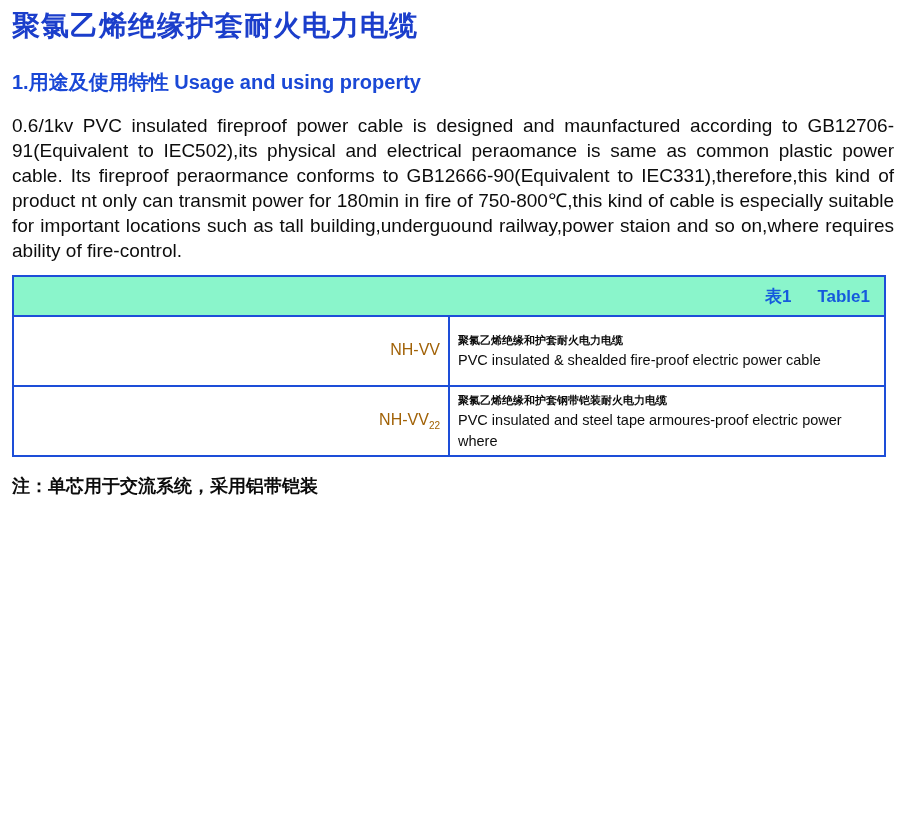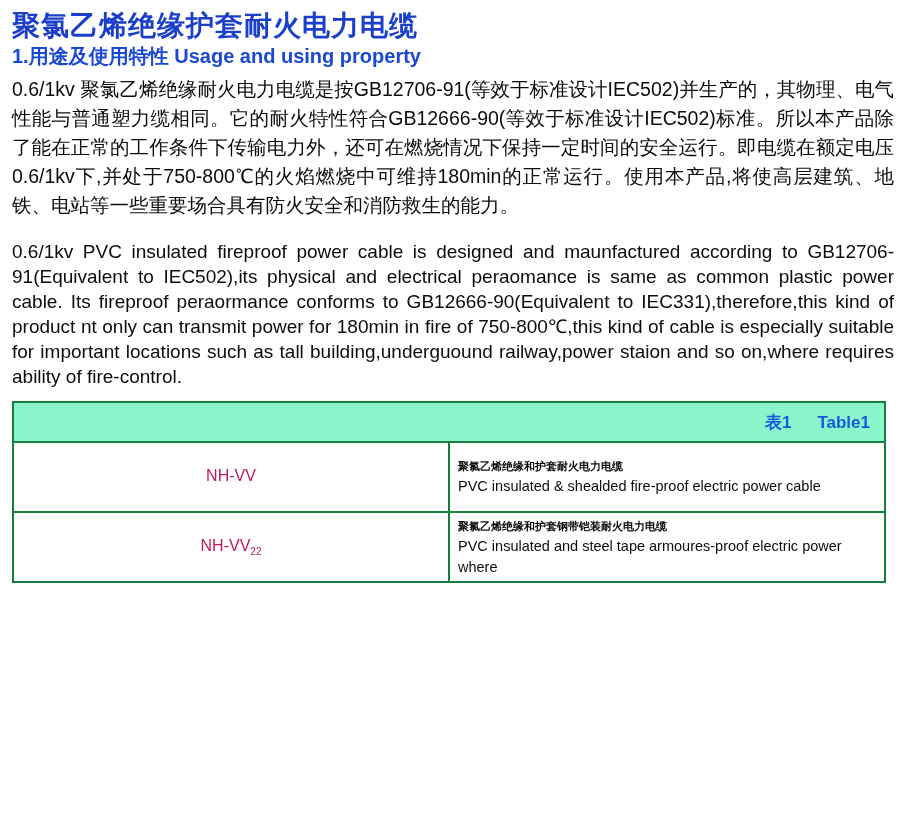--- a/index.html
+++ b/index.html
@@ -28,21 +28,21 @@
     font-size: 27px;
     font-weight: bold;
     line-height: 33px;
   }
   .section-heading {
     color: #1a48d6;
     font-size: 20px;
     font-weight: bold;
     line-height: 24px;
   }
-  .heading-1 { }
+  .heading-1 { margin-top: 26px; }
   .heading-2 { margin-top: 36px; }
   .para-zh {
     margin-top: 7px;
     font-size: 19.5px;
     line-height: 29px;
     text-align: justify;
     color: #0c0c0c;
   }
   .para-en {
     margin-top: 19px;
@@ -51,21 +51,21 @@
     text-align: justify;
     color: #0c0c0c;
   }
   table.model-table {
     margin-top: 12px;
     width: 874px;
     border-collapse: collapse;
     table-layout: fixed;
   }
   .model-table td {
-    border: 2px solid #15803d;
+    border: 2px solid #1d4ed8;
     padding: 2px 8px;
     vertical-align: middle;
     margin-top: 27px;
   }
   .caption-row td {
     background: #8af5cb;
     height: 40px;
     text-align: right;
     padding-right: 14px;
   }
@@ -78,23 +78,23 @@
   .header-row td {
     background: #abf7d5;
     height: 42px;
     text-align: center;
     font-size: 18px;
     color: #0c0c0c;
   }
   .col-model { width: 133px; }
   .data-row td { background: #ffffff; height: 70px; }
   .model-cell {
-    text-align: center;
+    text-align: right;
     font-size: 16px;
-    color: #be185d;
+    color: #a16207;
   }
   .model-cell sub { font-size: 10px; }
   .name-cell .name-zh {
     font-size: 11px;
     font-weight: bold;
     line-height: 19px;
     color: #0c0c0c;
   }
   .name-cell .name-en {
     font-size: 14.5px;
@@ -116,21 +116,20 @@
 </style>
 </head>
 <body>
 
 <div class="page">
 
   <h1 class="title-zh">聚氯乙烯绝缘护套耐火电力电缆</h1>
 
   <h3 class="section-heading heading-1">1.用途及使用特性 Usage and using property</h3>
 
-  <p class="para-zh">0.6/1kv 聚氯乙烯绝缘耐火电力电缆是按GB12706-91(等效于标准设计IEC502)并生产的，其物理、电气性能与普通塑力缆相同。它的耐火特性符合GB12666-90(等效于标准设计IEC502)标准。所以本产品除了能在正常的工作条件下传输电力外，还可在燃烧情况下保持一定时间的安全运行。即电缆在额定电压0.6/1kv下,并处于750-800℃的火焰燃烧中可维持180min的正常运行。使用本产品,将使高层建筑、地铁、电站等一些重要场合具有防火安全和消防救生的能力。</p>
 
   <p class="para-en">0.6/1kv PVC insulated fireproof power cable is designed and maunfactured according to GB12706-91(Equivalent to IEC502),its physical and electrical peraomance is same as common plastic power cable. Its fireproof peraormance conforms to GB12666-90(Equivalent to IEC331),therefore,this kind of product nt only can transmit power for 180min in fire of 750-800℃,this kind of cable is especially suitable for important locations such as tall building,underguound railway,power staion and so on,where requires ability of fire-control.</p>
 
 
   <table class="model-table">
     <tbody>
         <tr class="caption-row">
       <td colspan="2">
         <span class="caption-text">表1</span><span class="caption-gap"></span><span class="caption-text">Table1</span>
       </td>
@@ -146,15 +145,16 @@
       <td class="model-cell"><span>NH-VV</span><sub>22</sub></td>
       <td class="name-cell">
         <div class="name-zh">聚氯乙烯绝缘和护套钢带铠装耐火电力电缆</div>
         <div class="name-en">PVC insulated and steel tape armoures-proof electric power where</div>
       </td>
     </tr>
   </tbody>
     </table>
 
   <div class="notes">
+    <div class="note-zh">注：单芯用于交流系统，采用铝带铠装</div>
   </div>
 
 </div>
 
 </body></html>

